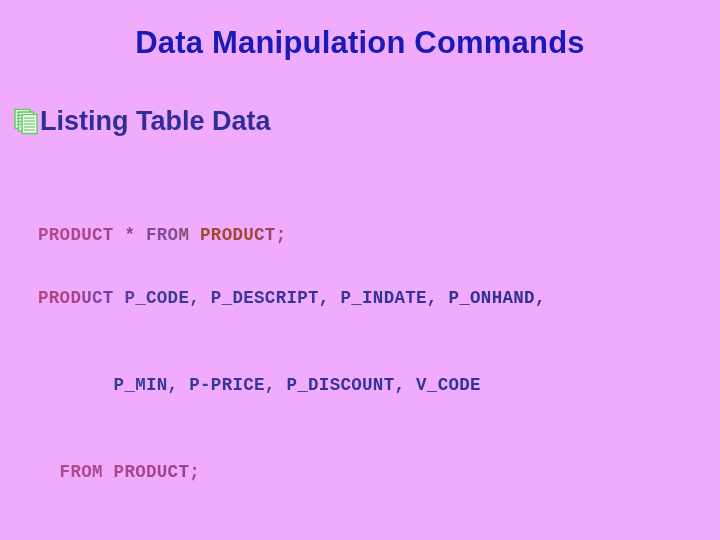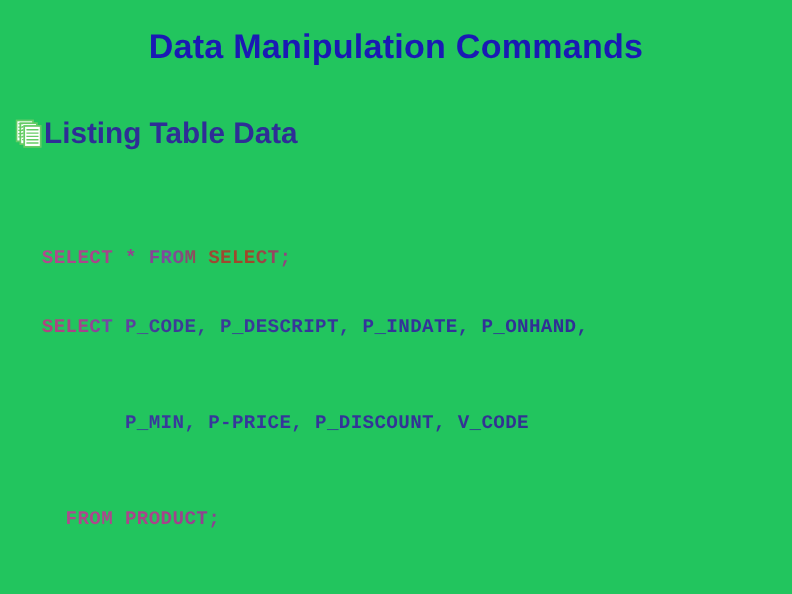--- a/index.html
+++ b/index.html
@@ -12,21 +12,21 @@
     height: 540px;
     overflow: hidden;
     font-family: "Liberation Sans", sans-serif;
     -webkit-font-smoothing: antialiased;
   }
 
   .slide {
     position: relative;
     width: 720px;
     height: 540px;
-    background: #22c55e;
+    background: #f0abfc;
   }
 
   
   .slide-title {
     position: absolute;
     left: 0;
     top: 24px;
     width: 720px;
     text-align: center;
     font-family: "Liberation Sans", sans-serif;
@@ -170,22 +170,22 @@
           <line x1="6.1" y1="14" x2="7.5" y2="14"></line>
           <line x1="6.1" y1="17" x2="7.5" y2="17"></line>
           <line x1="6.1" y1="20" x2="7.5" y2="20"></line>
         </g>
       </svg>
     </span>
     <span class="bullet-label">Listing Table Data</span>
   </div>
 
   <div class="code-block" id="code-block-1">
-    <span class="code-line grad-a">SELECT * FROM SELECT;</span>
+    <span class="code-line grad-a">PRODUCT * FROM PRODUCT;</span>
   </div>
 
   <div class="code-block" id="code-block-2">
-    <span class="code-line grad-b">SELECT P_CODE, P_DESCRIPT, P_INDATE, P_ONHAND,</span>
+    <span class="code-line grad-b">PRODUCT P_CODE, P_DESCRIPT, P_INDATE, P_ONHAND,</span>
     <span class="code-line grad-c">       P_MIN, P-PRICE, P_DISCOUNT, V_CODE</span>
     <span class="code-line grad-d">  FROM PRODUCT;</span>
   </div>
 
 </div>
 
 </body></html>

